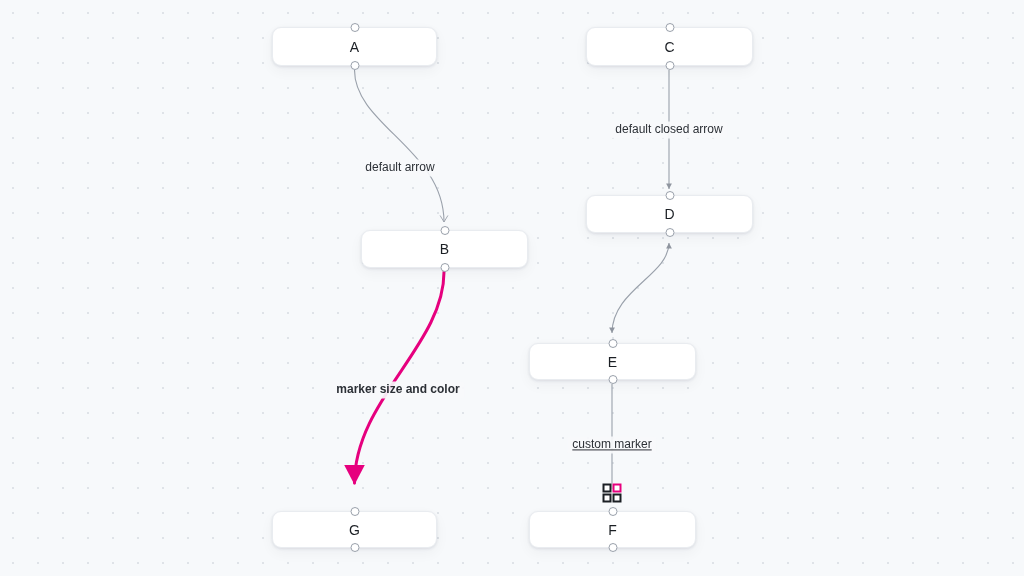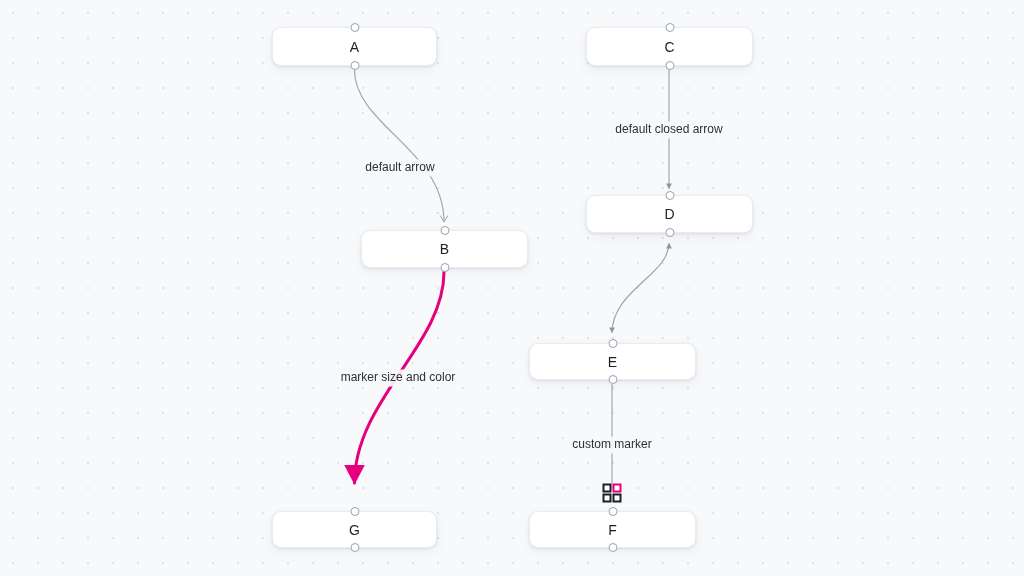--- a/index.html
+++ b/index.html
@@ -182,20 +182,20 @@
 
   <div class="custom-marker" style="left:612px; top:493px;">
     <i></i>
     <i class="accent"></i>
     <i></i>
     <i></i>
   </div>
 
   <div class="edge-label" style="left:400px; top:147px;margin-top:21px;">default arrow</div>
 
-  <div class="edge-label" style="left:398px; top:378px;">marker size and color</div>
+  <div class="edge-label" style="left:398px; top:390px;font-weight:bold;">marker size and color</div>
 
   <div class="edge-label" style="left:669px; top:130px;">default closed arrow</div>
 
 
-  <div class="edge-label" style="left:612px; top:445px;">custom marker</div>
+  <div class="edge-label" style="left:612px; top:445px;text-decoration:underline;">custom marker</div>
 
 </div>
 
 </body></html>

